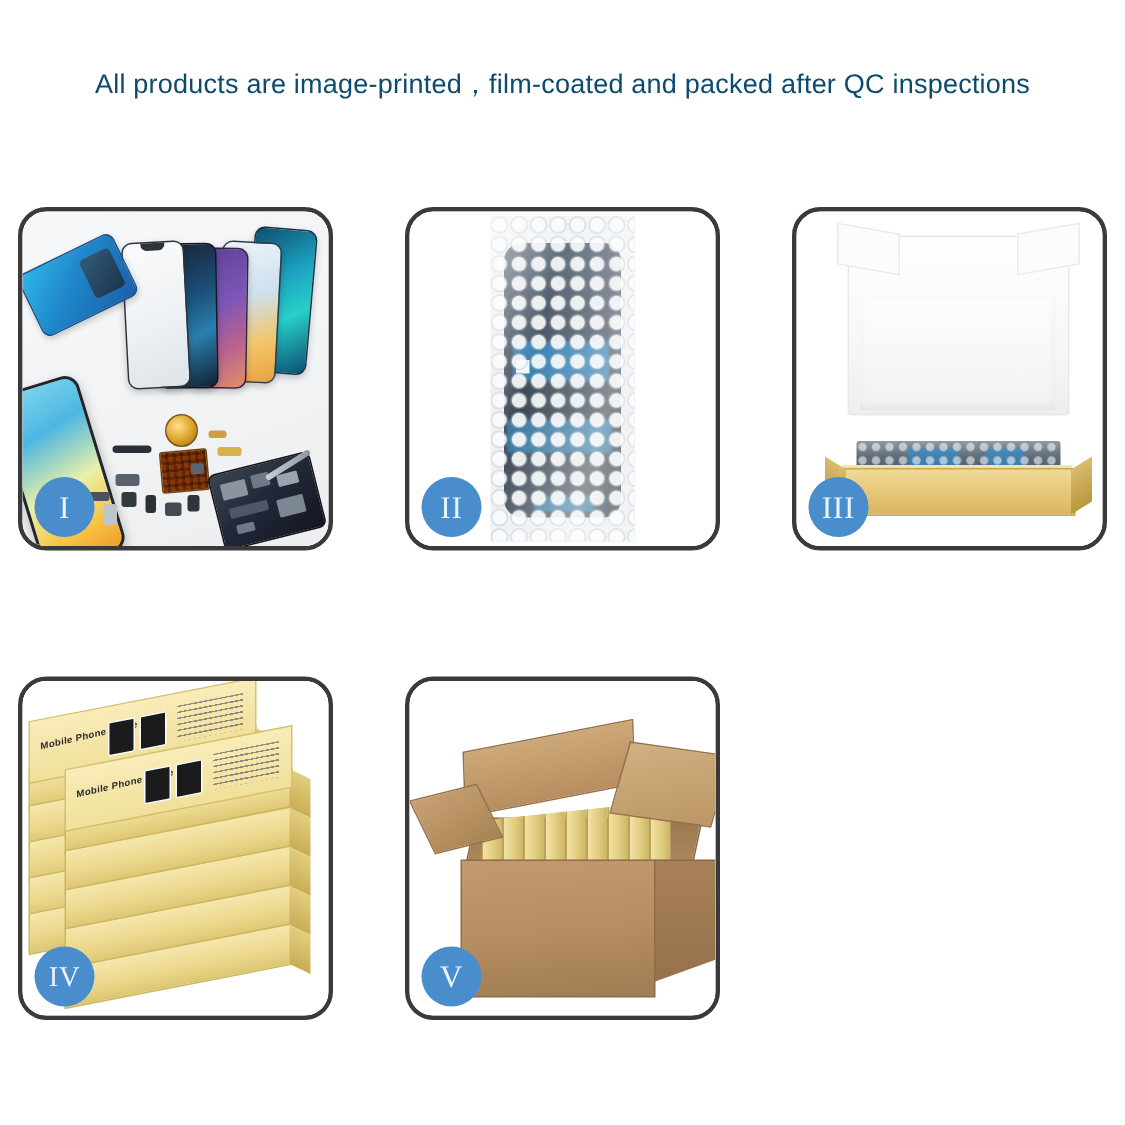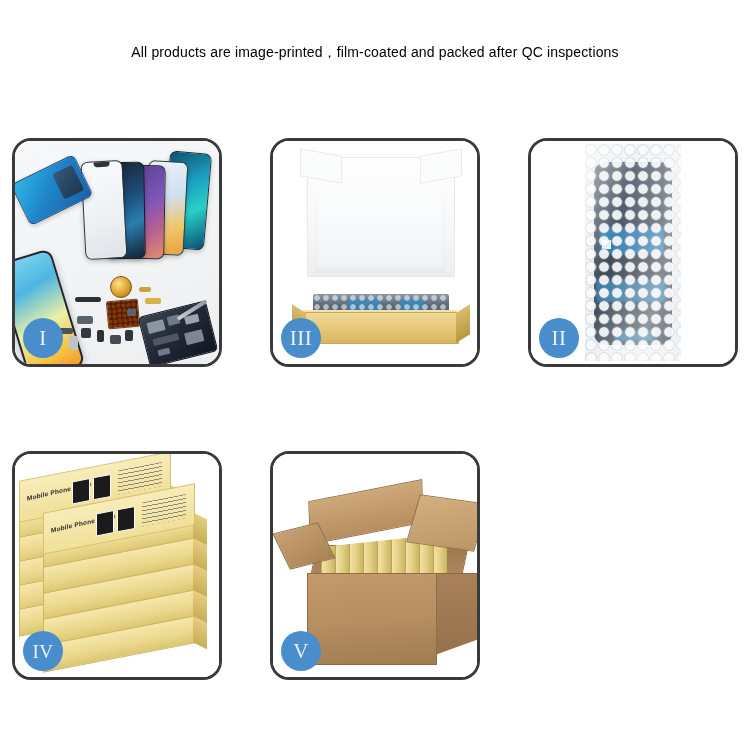--- a/index.html
+++ b/index.html
@@ -33,23 +33,23 @@
     font-size: 35px;
     font-weight: 700;
     letter-spacing: 1.2px;
     color: #131313;
     line-height: 1.05;
     white-space: nowrap;
   }
   .subtitle {
     margin-top: 10px;
     font-family: "Liberation Sans", sans-serif;
-    font-size: 14px;
+    font-size: 18px;
     font-weight: 400;
-    color: #000000;
+    color: #0c4a6e;
     letter-spacing: 0.15px;
     white-space: nowrap;
   }
 
   
   .grid {
     position: absolute;
     left: 12px;
     top: 138px;
     width: 726px;
@@ -606,49 +606,49 @@
             <i></i>
             <i></i>
         </div>
         <div class="tweez"></div>
       </div>
       <div class="badge">I</div>
     </div>
 
     <div class="panel">
       <div class="panel-stage">
-        <div class="p3-bg"></div>
-        <div class="p3-lidback"></div>
-        <div class="p3-foam"></div>
-        <div class="p3-part">
-          <span class="pb"></span>
-          <span class="pb"></span>
-          <span class="tex"></span>
-        </div>
-        <div class="p3-boxrim"></div>
-        <div class="p3-boxfront"></div>
-      </div>
-      <div class="badge">III</div>
-    </div>
-
-    <div class="panel">
-      <div class="panel-stage">
         <div class="p2-bg"></div>
         <div class="bubble-bag">
           <div class="bag-inner">
             <div class="blue1"></div>
             <div class="blue2"></div>
             <div class="blue3"></div>
             <div class="white-tab"></div>
           </div>
           <div class="bubbles"></div>
           <div class="bag-sheen"></div>
         </div>
       </div>
       <div class="badge">II</div>
+    </div>
+
+    <div class="panel">
+      <div class="panel-stage">
+        <div class="p3-bg"></div>
+        <div class="p3-lidback"></div>
+        <div class="p3-foam"></div>
+        <div class="p3-part">
+          <span class="pb"></span>
+          <span class="pb"></span>
+          <span class="tex"></span>
+        </div>
+        <div class="p3-boxrim"></div>
+        <div class="p3-boxfront"></div>
+      </div>
+      <div class="badge">III</div>
     </div>
 
     <div class="panel">
       <div class="panel-stage">
         <div class="p4-bg"></div>
         <div class="stack">
           <div class="ybox bkA">
               <span class="side"></span>
             </div>
           <div class="ybox bkB">

